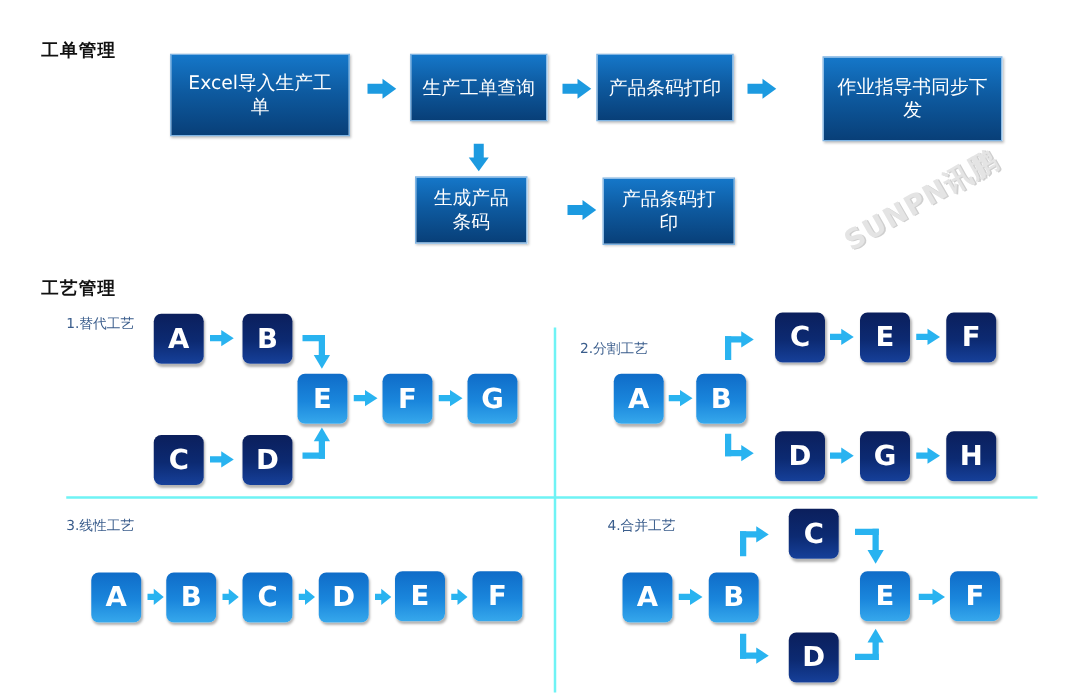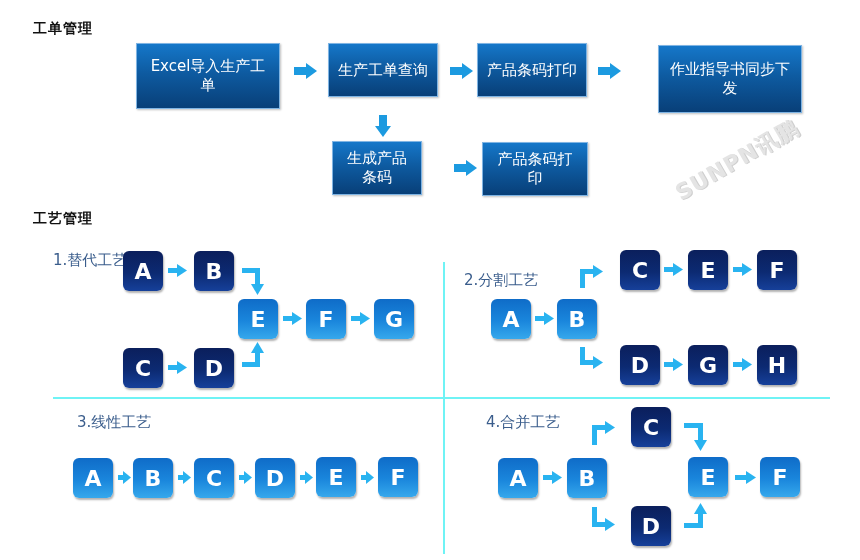--- a/index.html
+++ b/index.html
@@ -1,39 +1,39 @@
 <!DOCTYPE html>
 <html><head>
 <meta charset="utf-8">
 <style>
   html, body { margin: 0; padding: 0; background: #ffffff; }
   body { width: 860px; height: 560px; position: relative; overflow: hidden;
          font-family: "DejaVu Sans", "Liberation Sans", sans-serif; }
-  .abs { position: absolute; }
+  .abs { position: absolute; margin-top: 12px; }
   .section-title { font-size: 14px; font-weight: bold; color: #111; letter-spacing: 1px; }
   .wo-box { position: absolute; display: flex; align-items: center; justify-content: center;
             text-align: center; color: #fff; font-size: 15px; line-height: 19px;
             background: linear-gradient(to bottom, #1577c9 0%, #0e5ba1 45%, #083f78 100%);
             border: 1px solid #7fb4e3; box-sizing: border-box; padding: 2px 8px;
             box-shadow: 1px 1px 2px rgba(0,0,0,0.25); }
   .arrow-r { position: absolute; width: 24px; height: 16px; }
   .arrow-r::before { content: ""; position: absolute; left: 0; top: 4px; width: 13px; height: 8px; background: #1c9ae0; }
   .arrow-r::after { content: ""; position: absolute; left: 12px; top: 0; border-left: 11px solid #1c9ae0;
                     border-top: 8px solid transparent; border-bottom: 8px solid transparent; }
   .arrow-d { position: absolute; width: 16px; height: 22px; }
   .arrow-d::before { content: ""; position: absolute; left: 4px; top: 0; width: 8px; height: 12px; background: #1c9ae0; }
   .arrow-d::after { content: ""; position: absolute; left: 0; top: 11px; border-top: 11px solid #1c9ae0;
                     border-left: 8px solid transparent; border-right: 8px solid transparent; }
   .node { position: absolute; width: 40px; height: 40px; border-radius: 6px; display: flex;
           align-items: center; justify-content: center; color: #fff; font-weight: bold;
           font-size: 22px; box-shadow: 1px 2px 2px rgba(0,0,0,0.3);
           font-family: "DejaVu Sans", sans-serif; }
   .node.dark { background: linear-gradient(to bottom, #0b1f5c 0%, #0c2a72 55%, #16409a 100%); }
   .node.light { background: linear-gradient(to bottom, #0f6cc8 0%, #1a86dc 55%, #36a8ec 100%); }
-  .sub-label { position: absolute; font-size: 15px; color: #3a5d8c; }
+  .sub-label { position: absolute; font-size: 11px; color: #3a5d8c; }
   .divider-h { position: absolute; height: 2px; background: #6ff3f5; }
   .divider-v { position: absolute; width: 2px; background: #6ff3f5; }
   .watermark { position: absolute; font-size: 22px; color: #e4e4e4; font-weight: bold;
                transform: rotate(-30deg); transform-origin: left bottom; letter-spacing: 1px;
                text-shadow: 1px 1px 0 #cfcfcf; }
   svg.conn { position: absolute; overflow: visible; }
 </style>
 </head>
 <body>
 
@@ -140,21 +140,21 @@
         </g>
       <g>
           <rect x="733" y="362" width="10" height="5"></rect>
           <polygon points="742,358 752,364.5 742,371"></polygon>
         </g>
     </g>
   </svg>
 </div>
 
 <div>
-  <div class="sub-label" style="left:53px;top:413px;margin-left:24px;">3.线性工艺</div>
+  <div class="sub-label" style="left:53px;top:413px;">3.线性工艺</div>
   <div class="node light" style="left:73px;top:458px;">A</div>
   <div class="node light" style="left:133px;top:458px;">B</div>
   <div class="node light" style="left:194px;top:458px;">C</div>
   <div class="node light" style="left:255px;top:458px;">D</div>
   <div class="node light" style="left:316px;top:457px;">E</div>
   <div class="node light" style="left:378px;top:457px;">F</div>
   <svg class="conn" style="left:0;top:0;" width="860" height="560">
     <g fill="#29b3f0">
       <g>
           <rect x="118" y="475" width="6" height="5"></rect>

